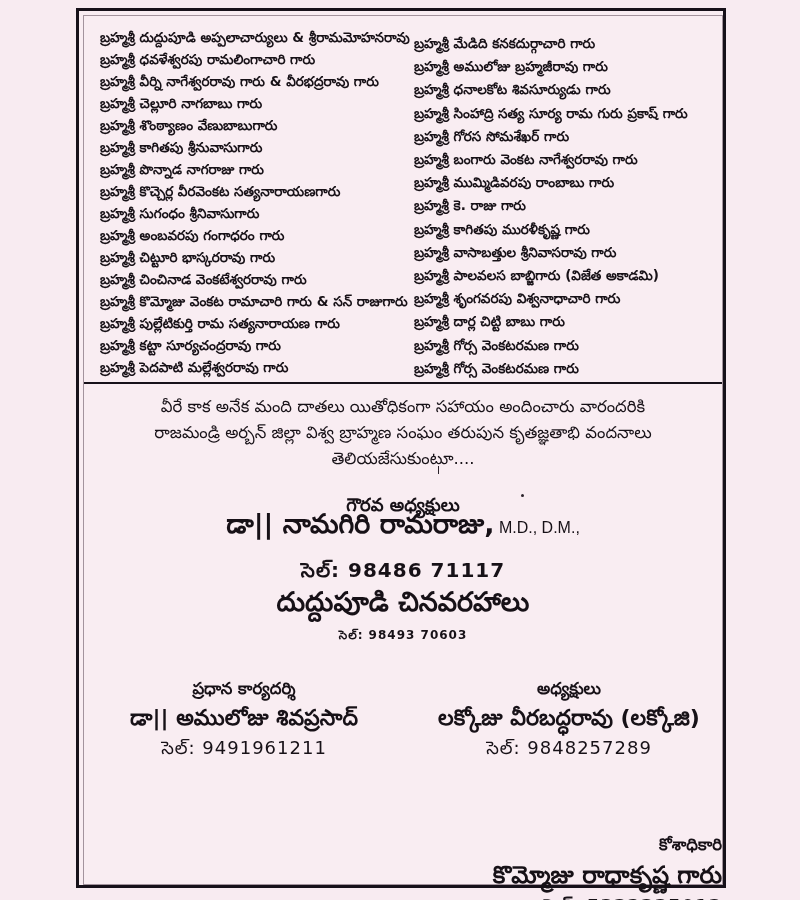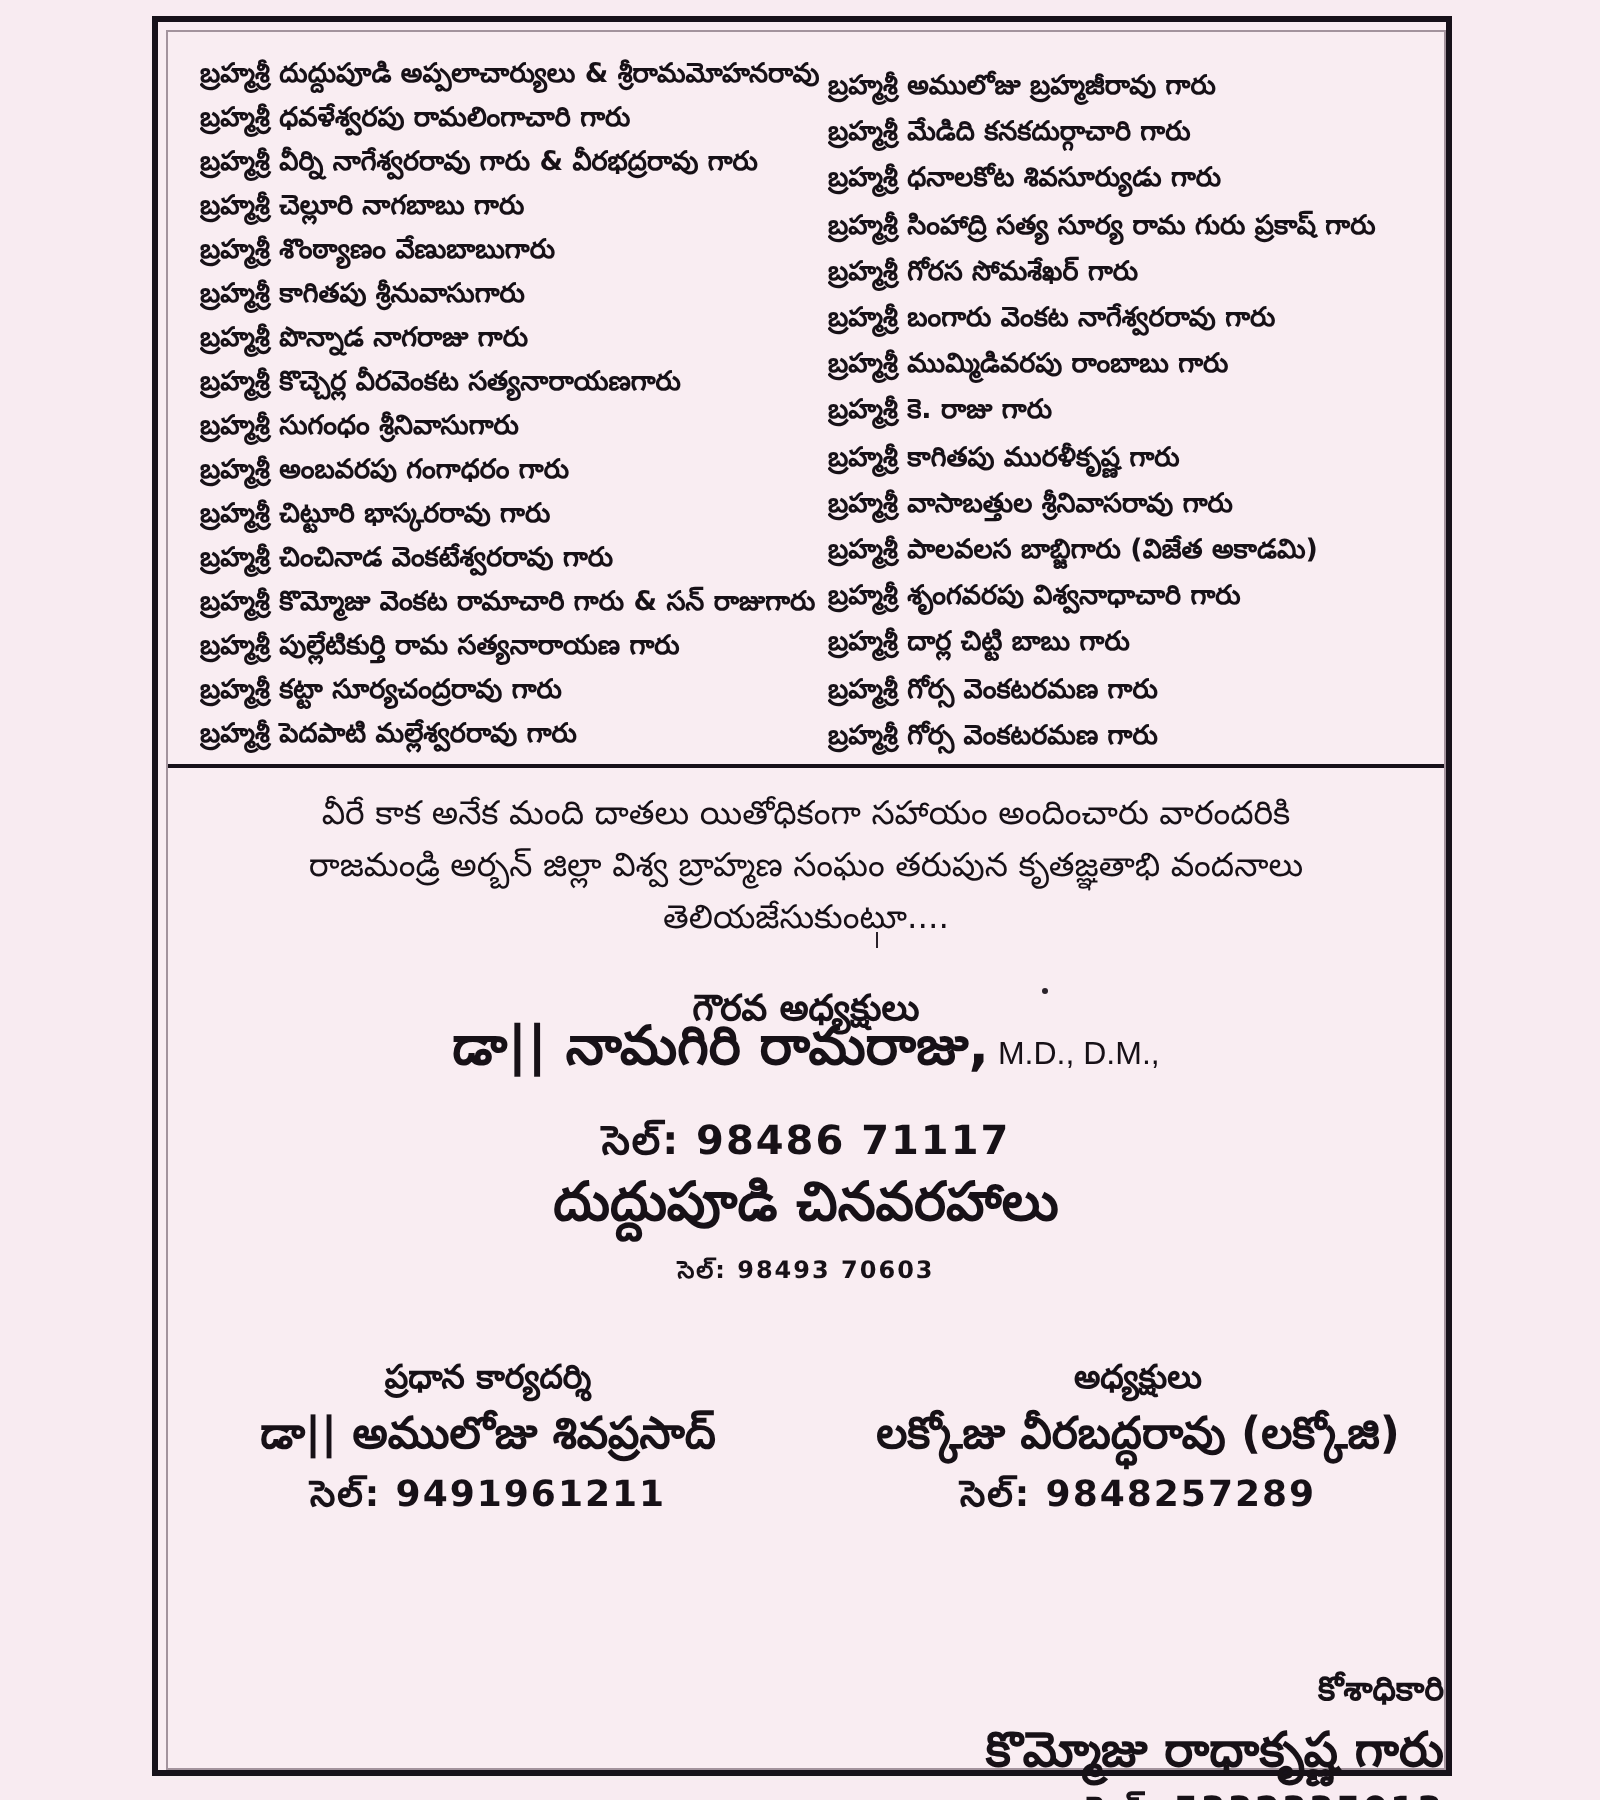--- a/index.html
+++ b/index.html
@@ -47,21 +47,21 @@
   .h-doctor{top:492px;font-size:27px;font-weight:700;}
   .h-doctor .degrees{font-size:16px;font-weight:400;font-family:"Liberation Sans",sans-serif;}
   .h-cell1{top:542px;font-size:20px;font-weight:800;letter-spacing:1px;}
   .h-name2{top:570px;font-size:27px;font-weight:700;}
   .h-cell2{top:612px;font-size:12px;font-weight:800;letter-spacing:1px;}
   .officer{
     position:absolute;text-align:center;white-space:nowrap;
   }
   .officer .o-title{font-size:16.5px;font-weight:700;line-height:26px;}
   .officer .o-name{font-size:22px;font-weight:700;line-height:32px;}
-  .officer .o-cell{font-size:18px;font-weight:700;line-height:28px;letter-spacing:1px;}
+  .officer .o-cell{font-size:18px;font-weight:400;line-height:28px;letter-spacing:1px;}
   #officer-secretary{left:10px;top:660px;width:300px;}
   #officer-president{left:330px;top:660px;width:310px;}
   #treasurer{left:0;top:816px;width:100%;text-align:right;white-space:nowrap;position:absolute;}
   #treasurer .o-title{font-size:16.5px;font-weight:700;line-height:26px;}
   #treasurer .o-name{font-size:24px;font-weight:700;line-height:34px;}
   #treasurer .o-cell{font-size:18px;font-weight:800;line-height:28px;letter-spacing:1px;}
   .stray-tick{
     position:absolute;left:354px;top:450px;width:1px;height:8px;background:#2a222a;
   }
   .stray-dot{
@@ -87,22 +87,22 @@
         <div class="list-item">బ్రహ్మశ్రీ అంబవరపు గంగాధరం గారు</div>
         <div class="list-item">బ్రహ్మశ్రీ చిట్టూరి భాస్కరరావు గారు</div>
         <div class="list-item">బ్రహ్మశ్రీ చించినాడ వెంకటేశ్వరరావు గారు</div>
         <div class="list-item">బ్రహ్మశ్రీ కొమ్మోజు వెంకట రామాచారి గారు &amp; సన్ రాజుగారు</div>
         <div class="list-item">బ్రహ్మశ్రీ పుల్లేటికుర్తి రామ సత్యనారాయణ గారు</div>
         <div class="list-item">బ్రహ్మశ్రీ కట్టా సూర్యచంద్రరావు గారు</div>
         <div class="list-item">బ్రహ్మశ్రీ పెదపాటి మల్లేశ్వరరావు గారు</div>
       </div>
 
     <div id="donor-right" class="donor-col">
+        <div class="list-item">బ్రహ్మశ్రీ మేడిది కనకదుర్గాచారి గారు</div>
         <div class="list-item">బ్రహ్మశ్రీ అములోజు బ్రహ్మజీరావు గారు</div>
-        <div class="list-item">బ్రహ్మశ్రీ మేడిది కనకదుర్గాచారి గారు</div>
         <div class="list-item">బ్రహ్మశ్రీ ధనాలకోట శివసూర్యుడు గారు</div>
         <div class="list-item">బ్రహ్మశ్రీ సింహాద్రి సత్య సూర్య రామ గురు ప్రకాష్ గారు</div>
         <div class="list-item">బ్రహ్మశ్రీ గోరస సోమశేఖర్ గారు</div>
         <div class="list-item">బ్రహ్మశ్రీ బంగారు వెంకట నాగేశ్వరరావు గారు</div>
         <div class="list-item">బ్రహ్మశ్రీ ముమ్మిడివరపు రాంబాబు గారు</div>
         <div class="list-item">బ్రహ్మశ్రీ కె. రాజు గారు</div>
         <div class="list-item">బ్రహ్మశ్రీ కాగితపు మురళీకృష్ణ గారు</div>
         <div class="list-item">బ్రహ్మశ్రీ వాసాబత్తుల శ్రీనివాసరావు గారు</div>
         <div class="list-item">బ్రహ్మశ్రీ పాలవలస బాబ్జిగారు (విజేత అకాడమి)</div>
         <div class="list-item">బ్రహ్మశ్రీ శృంగవరపు విశ్వనాధాచారి గారు</div>

